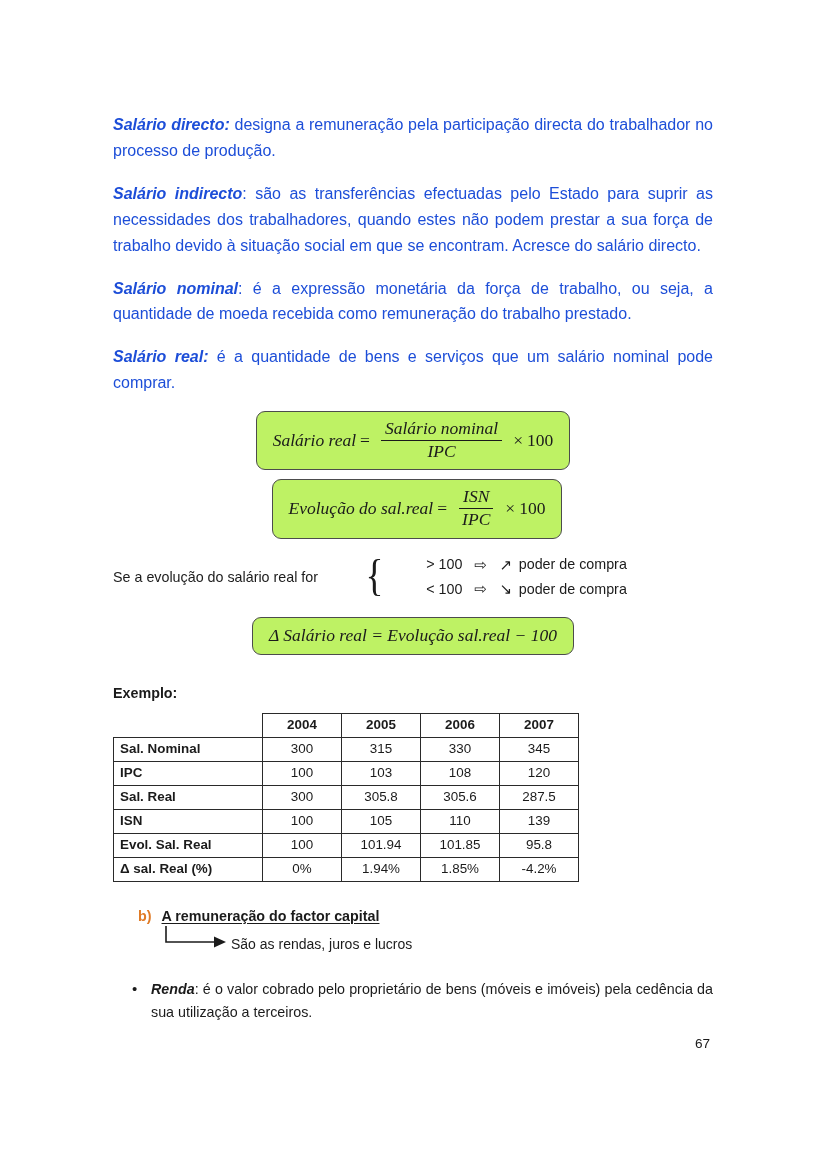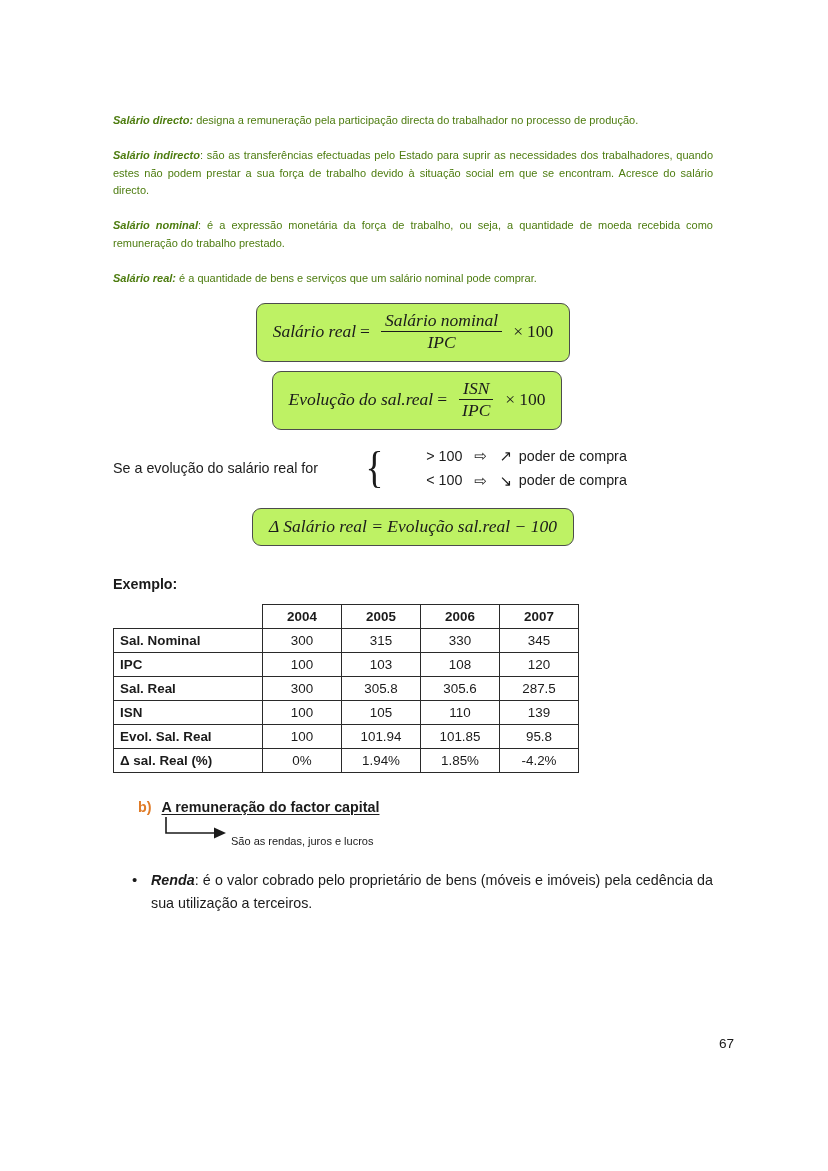--- a/index.html
+++ b/index.html
@@ -25,25 +25,25 @@
   }
   .content {
     position: absolute;
     left: 113px;
     top: 112px;
     width: 600px;
   }
 
   
   .para {
-    font-size: 11px;
+    font-size: 16px;
     line-height: 1.62;
     text-align: justify;
     margin: 0 0 17px 0;
-    color: #4d7c0f;
+    color: #1d4ed8;
   }
   .para.tight { margin-bottom: 15px; }
   .lead {
     font-weight: bold;
     font-style: italic;
   }
 
   
   .formula-wrap {
     display: flex;
@@ -195,22 +195,22 @@
     margin-top: 2px;
   }
   .elbow-svg {
     position: absolute;
     left: 26px;
     top: 0;
   }
   .elbow-text {
     position: absolute;
     left: 93px;
-    top: 18px;
-    font-size: 11px;
+    top: 10px;
+    font-size: 14px;
     white-space: nowrap;
   }
 
   
   ul.bullets {
     list-style: none;
     margin: 26px 0 0 0;
     padding: 0;
   }
   ul.bullets li {
@@ -229,21 +229,21 @@
     font-size: 15px;
   }
 
   
   .pageno {
     position: absolute;
     left: 0;
     top: 1036px;
     width: 828px;
     text-align: right;
-    padding-right: 94px;
+    padding-right: 118px;
     box-sizing: border-box;
     font-size: 13.6px;
     color: #1b1b1b;
   }
 </style>
 </head>
 <body>
 
 <div class="page">
   <div class="content">

